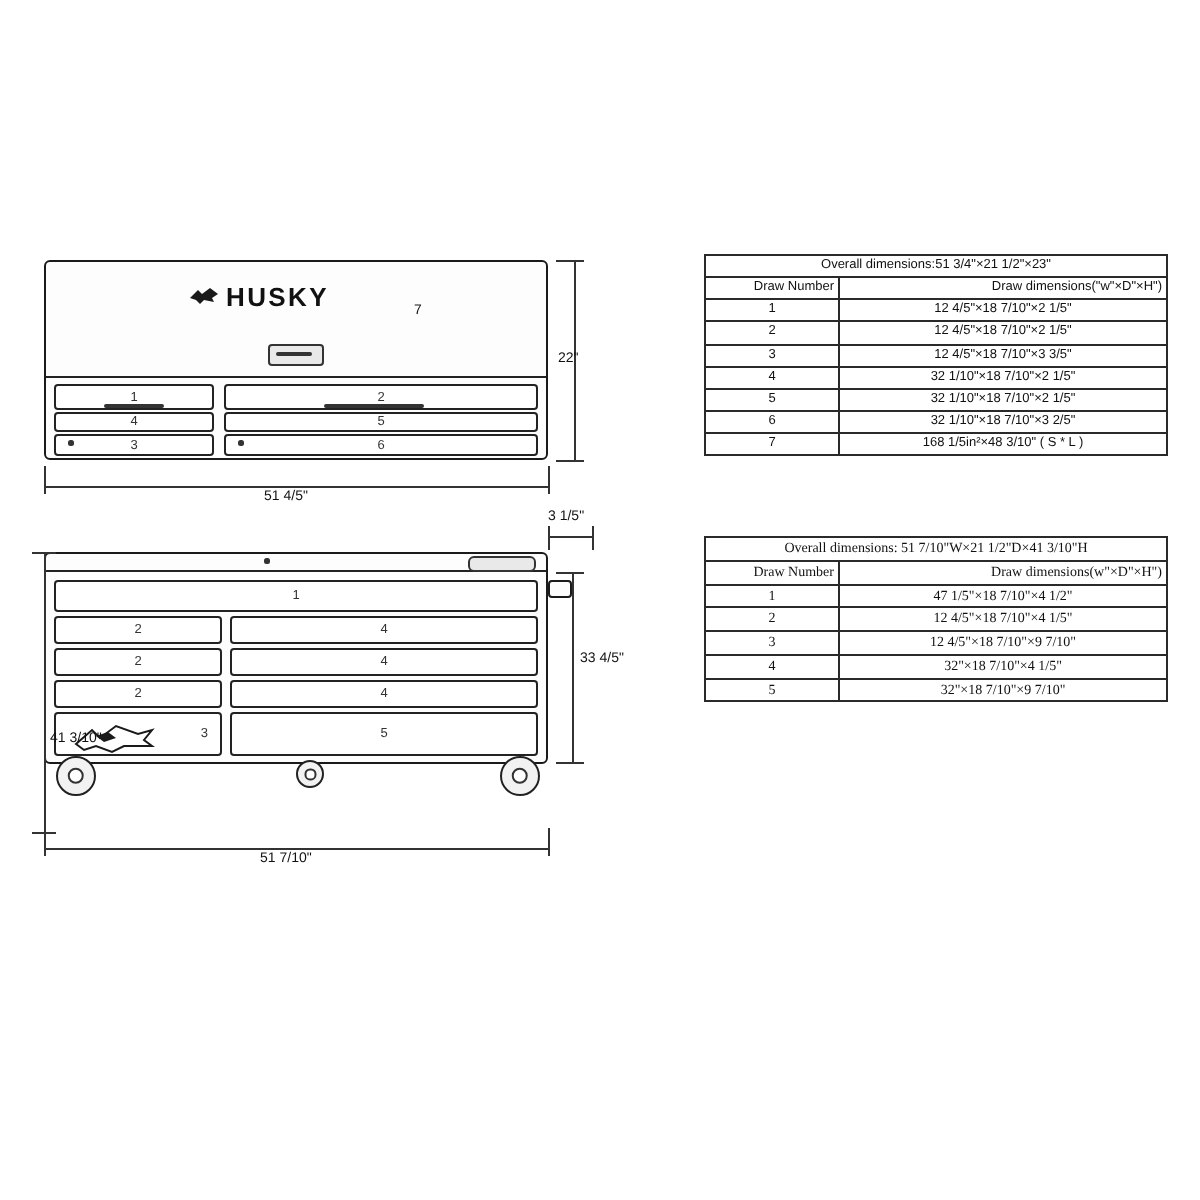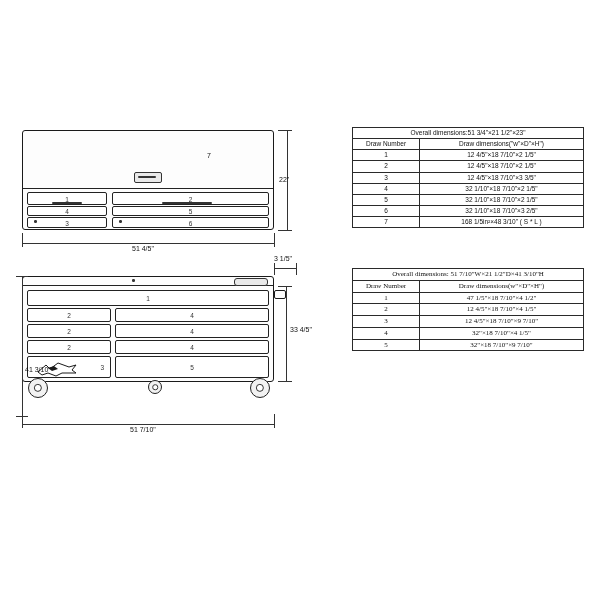--- a/index.html
+++ b/index.html
@@ -155,35 +155,44 @@
   .spec-table td, .spec-table th {
     border: 1px solid #2a2a2a;
     padding: 1px 2px;
     text-align: center;
     font-weight: normal;
     color: #111;
     line-height: 1.25;
   }
   .spec-table .hdr td {
     font-weight: normal;
+    text-align: right;
   }
   #table-top { left: 352px; top: 127px; width: 232px; }
   #table-bottom { left: 352px; top: 268px; width: 232px; }
   #table-bottom td { font-family: "Liberation Serif", serif; font-size: 7px; }
 
   .colnum { width: 62px; }
 </style>
 </head>
 <body>
 
 <div class="page">
 
   <div id="top-view">
     <div class="cabinet-body"></div>
 
+    <div class="husky-logo">
+      <span class="husky-mark">
+        <svg width="16" height="12" viewBox="0 0 16 12">
+          <path d="M1 7 L5 3 L7 5 L11 2 L15 5 L12 7 L13 9 L8 8 L6 10 L4 8 Z" fill="#1a1a1a"></path>
+        </svg>
+      </span>
+      <span class="husky-word">HUSKY</span>
+    </div>
 
     <div class="abs dimtext" style="left:185px; top:22px;">7</div>
 
     <div class="badge" style="left:112px; top:42px; width:26px; height:9px;"></div>
     <div class="handle" style="left:116px; top:46px; width:18px;"></div>
 
     <div class="dimline hline" style="left:1px; top:58px; width:250px; background:#222;"></div>
 
     <div class="drawer" style="left:5px; top:62px; width:80px; height:13px;">
       <span class="dlabel">1</span>

